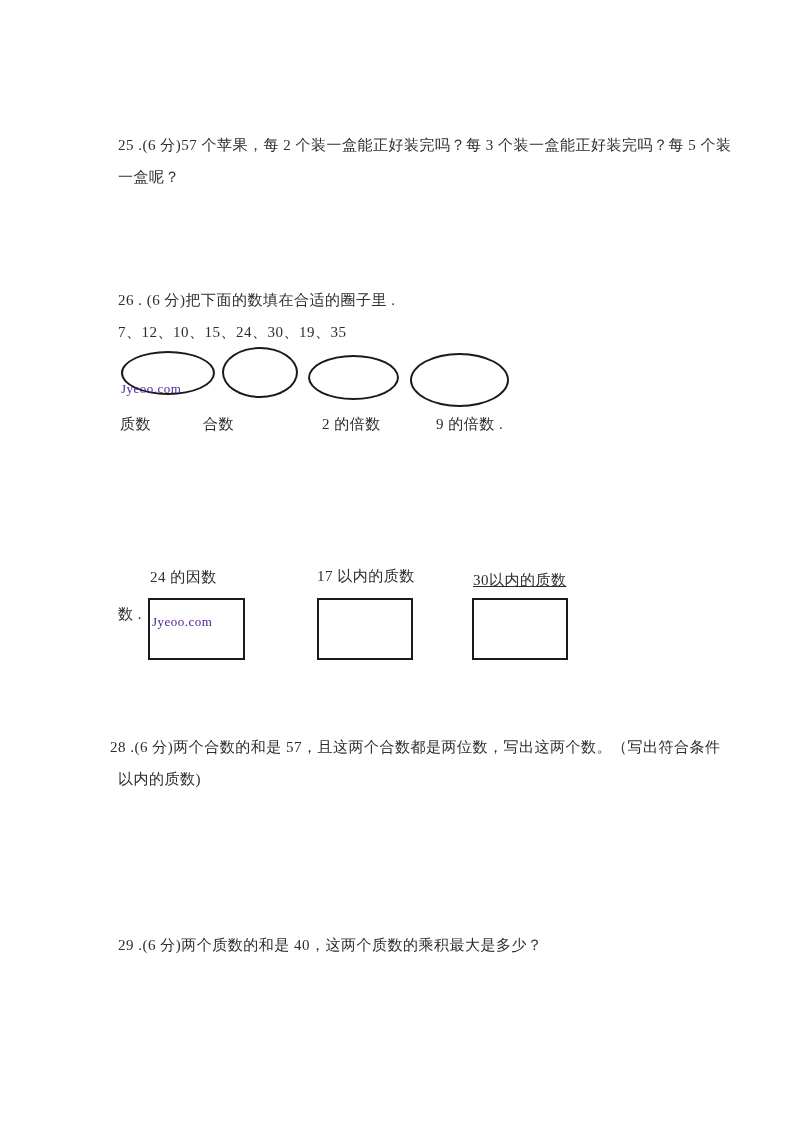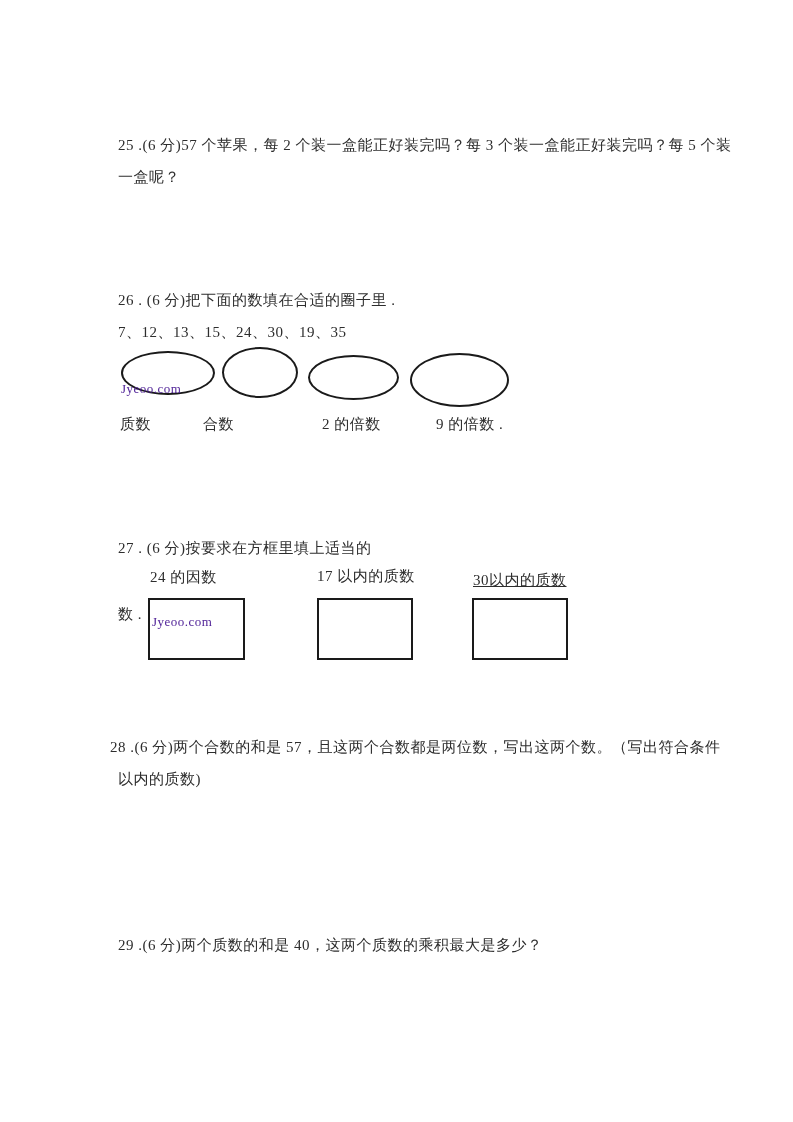--- a/index.html
+++ b/index.html
@@ -45,35 +45,34 @@
 </style>
 </head>
 <body>
 
 <div class="page">
 
   <div class="text-line" style="left:118px; top:136px;">25 .(6 分)57 个苹果，每 2 个装一盒能正好装完吗？每 3 个装一盒能正好装完吗？每 5 个装</div>
   <div class="text-line" style="left:118px; top:168px;">一盒呢？</div>
 
   <div class="text-line" style="left:118px; top:291px;">26 . (6 分)把下面的数填在合适的圈子里 .</div>
-  <div class="text-line" style="left:118px; top:323px;">7、12、13、15、24、30、19、35</div>
+  <div class="text-line" style="left:118px; top:323px;">7、12、10、15、24、30、19、35</div>
 
   <div class="oval" style="left:121px; top:351px; width:90px; height:40px;"></div>
   <div class="oval" style="left:222px; top:347px; width:72px; height:47px;"></div>
   <div class="oval" style="left:308px; top:355px; width:87px; height:41px;"></div>
   <div class="oval" style="left:410px; top:353px; width:95px; height:50px;"></div>
 
   <div class="watermark" style="left:121px; top:381px;">Jyeoo.com</div>
 
   <div class="text-line" style="left:120px; top:415px;">质数</div>
   <div class="text-line" style="left:203px; top:415px;">合数</div>
   <div class="text-line" style="left:322px; top:415px;">2 的倍数</div>
   <div class="text-line" style="left:436px; top:415px;">9 的倍数 .</div>
 
-  <div class="text-line" style="left:118px; top:539px;">27 . (6 分)按要求在方框里填上适当的</div>
 
   <div class="text-line" style="left:150px; top:568px;">24 的因数</div>
   <div class="text-line" style="left:317px; top:567px;">17 以内的质数</div>
   <div class="text-line" style="left:473px; top:571px;text-decoration:underline;">30以内的质数</div>
 
   <div class="text-line" style="left:118px; top:605px;">数 .</div>
 
   <div class="rect-box" style="left:148px; top:598px; width:93px; height:58px;"></div>
   <div class="rect-box" style="left:317px; top:598px; width:92px; height:58px;"></div>
   <div class="rect-box" style="left:472px; top:598px; width:92px; height:58px;"></div>

